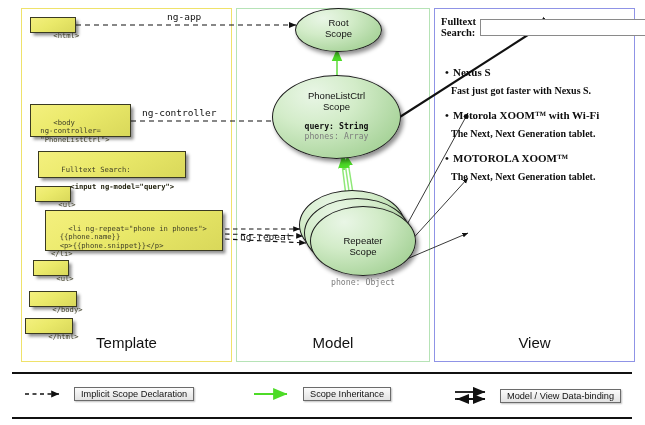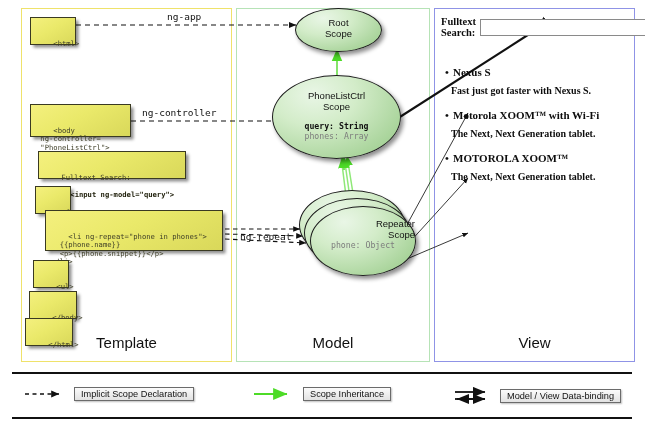--- a/index.html
+++ b/index.html
@@ -17,21 +17,21 @@
   #panel-template{left:21px;top:8px;width:211px;height:354px;border:1.4px solid #efe26a;}
   #panel-model{left:236px;top:8px;width:194px;height:354px;border:1.4px solid #b6e3b6;}
   #panel-view{left:434px;top:8px;width:201px;height:354px;border:1.4px solid #8f93e6;}
 
   
   .codebox{position:absolute;box-sizing:border-box;border:1.3px solid #3a3a22;
            background:linear-gradient(150deg,#f4f07e 0%,#eae96a 45%,#d9d85a 100%);
            box-shadow:2.5px 2.5px 3px rgba(0,0,0,.45);
            font-family:"DejaVu Sans Mono","Liberation Mono",monospace;
            font-size:7.2px;line-height:8.6px;color:#3d3d26;
-           padding:13px 5px;white-space:pre;z-index:6;}
+           padding:5px 5px;white-space:pre;z-index:6;}
   .codebox b{font-weight:bold;color:#23230f;}
 
   
   .wlabel{position:absolute;font-family:"DejaVu Sans Mono","Liberation Mono",monospace;
           font-size:9.5px;color:#111;z-index:7;white-space:nowrap;}
 
   
   .ell{position:absolute;border-radius:50%;border:1.3px solid #1c1c1c;
        background:radial-gradient(ellipse at 32% 22%,#e9f6e6 0%,#d3ecc9 35%,#a9d49b 78%,#96c98a 100%);
        box-shadow:2.5px 3px 4px rgba(0,0,0,.45);z-index:6;text-align:center;}
@@ -168,25 +168,25 @@
     <div class="t2" style="margin-top:9px;">
       <span class="mono-b">query: String</span><br>
       <span class="mono-g">phones: Array</span>
     </div>
   </div>
 
   <div class="ghost" style="left:299px;top:190px;width:104px;height:68px;"></div>
   <div class="ghost" style="left:304px;top:198px;width:104px;height:68px;"></div>
 
   <div class="ell" style="left:310px;top:206px;width:104px;height:68px;">
-    <div class="t1" style="margin-top:11px;text-align:right;">
+    <div class="t1" style="margin-top:28px;">
       <span>Repeater</span><br>
       <span>Scope</span>
     </div>
-    <div class="t2" style="margin-top:0;">
+    <div class="t2" style="margin-top:20px;">
       <span class="mono-g">phone: Object</span>
     </div>
   </div>
 
   <div id="view-inner">
     <div class="vs-row">
       <span>Fulltext Search:</span>
       <input class="vs-input" type="text" placeholder="" style="">
     </div>
 

